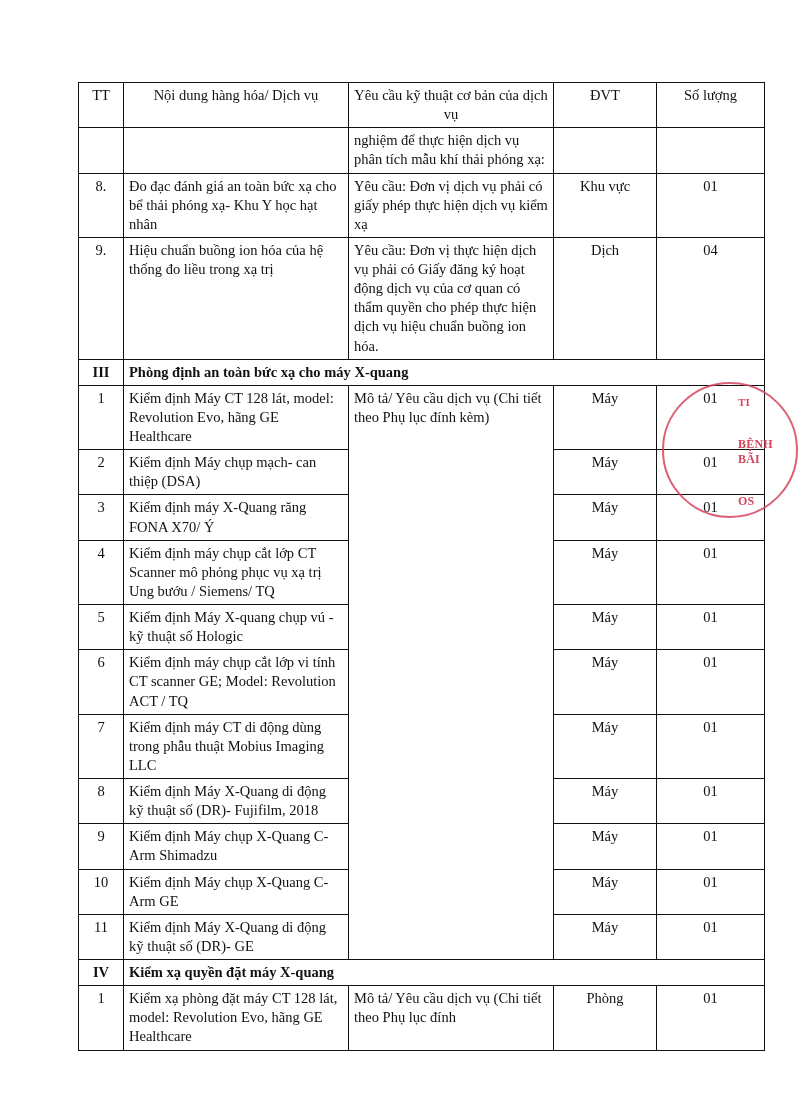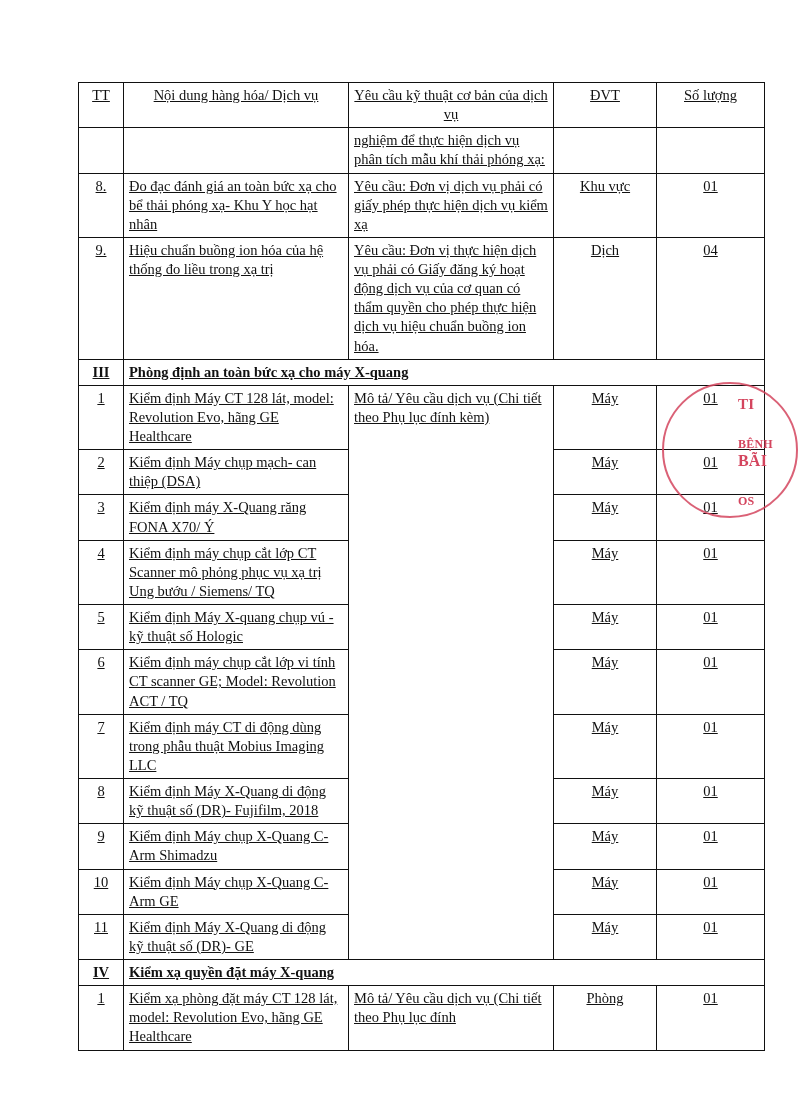--- a/index.html
+++ b/index.html
@@ -21,21 +21,20 @@
     width: 800px;
     height: 1120px;
   }
   table.doc-table {
     position: absolute;
     left: 78px;
     top: 82px;
     width: 686px;
     border-collapse: collapse;
     table-layout: fixed;
-    text-decoration: underline;
   }
   table.doc-table td,
   table.doc-table th {
     border: 1px solid #111111;
     vertical-align: top;
     padding: 3px 5px 3px 5px;
     font-size: 14.5px;
     line-height: 1.32;
     font-weight: normal;
   }
@@ -86,28 +85,28 @@
     height: 132px;
     border: 2px solid #d4455e;
     border-radius: 50%;
     opacity: 0.85;
   }
   .stamp-text {
     position: absolute;
     left: 2px;
     width: 60px;
     color: #d4455e;
-    font-size: 15px;
+    font-size: 11px;
     font-weight: bold;
     font-family: "Liberation Serif", serif;
     letter-spacing: 0.2px;
   }
   .stamp-t1 { top: 14px; }
   .stamp-t2 { top: 55px; font-size: 12px; }
-  .stamp-t3 { top: 70px; font-size: 16px; }
+  .stamp-t3 { top: 70px; font-size: 12px; }
   .stamp-t4 { top: 112px; font-size: 12px; }
 </style>
 </head>
 <body>
 
 <div class="page">
 
   <table class="doc-table">
     <colgroup>
       <col class="c-tt">

